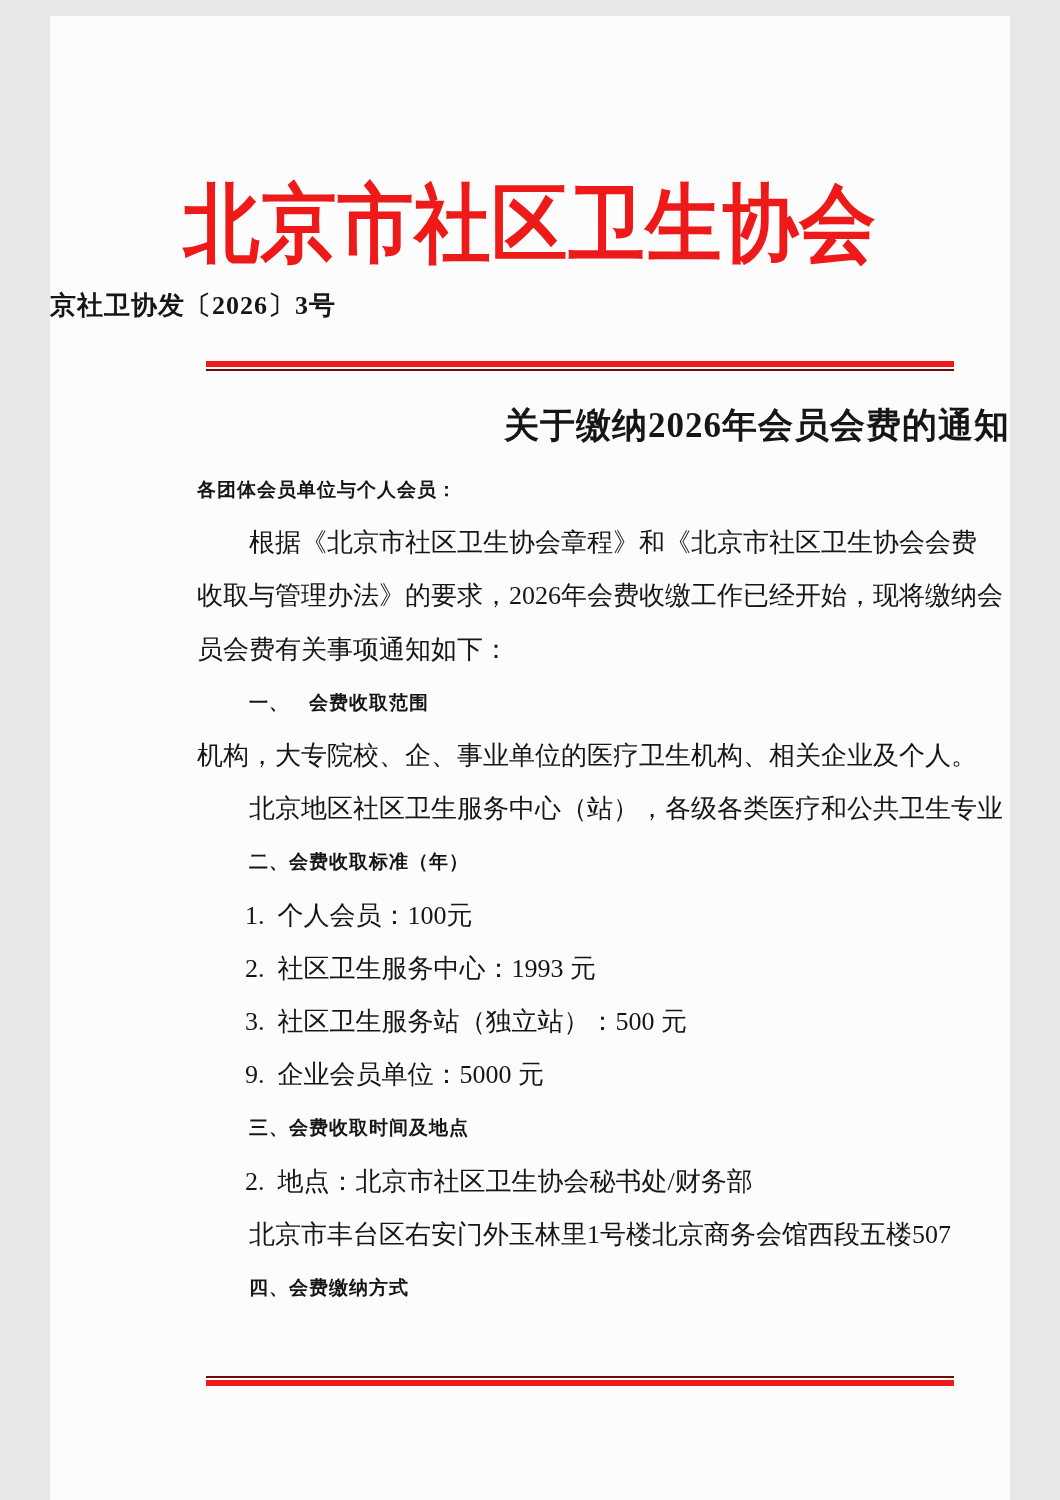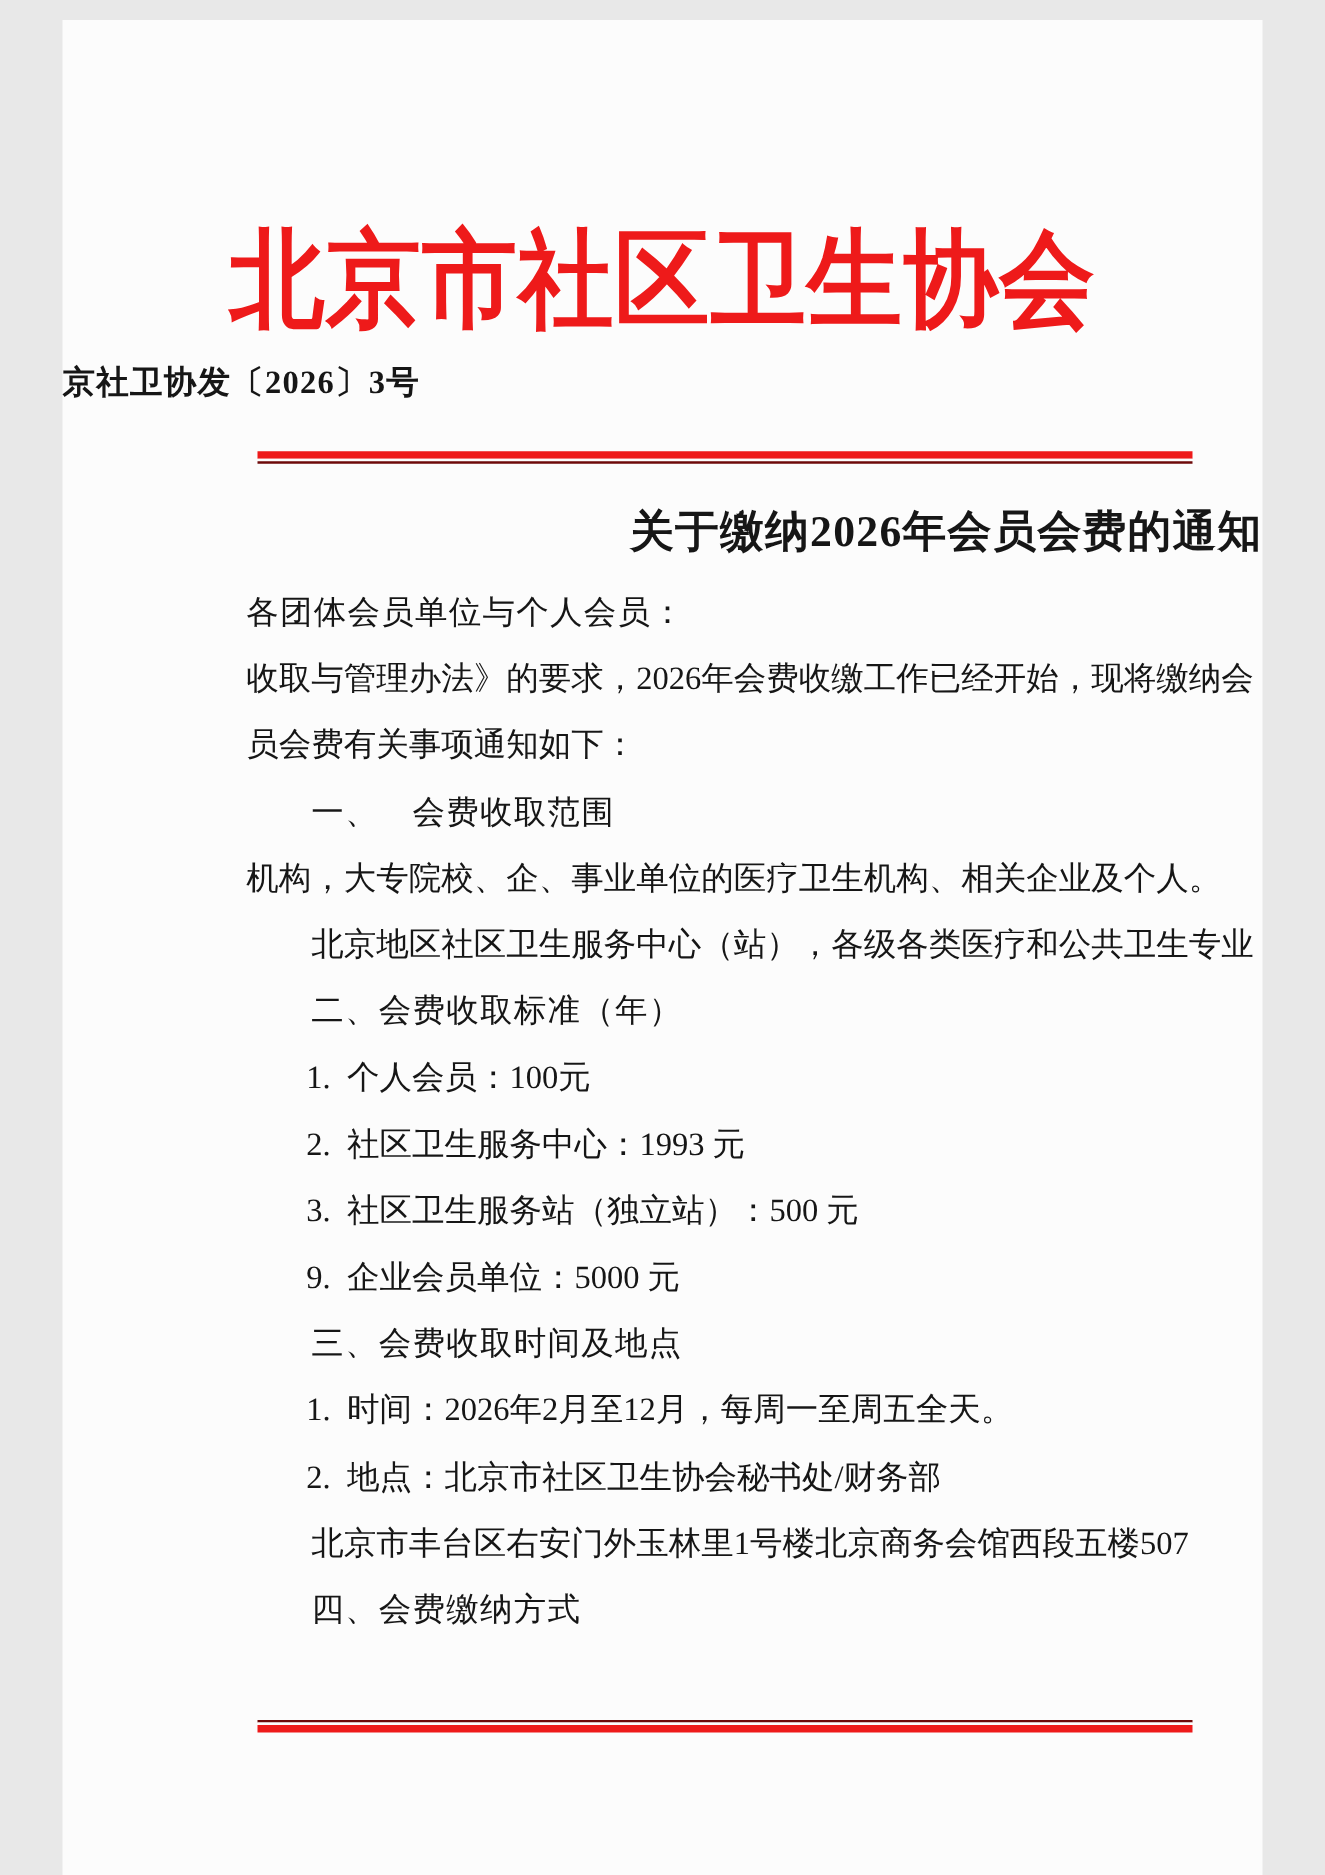--- a/index.html
+++ b/index.html
@@ -56,23 +56,23 @@
   }
   .body-block{
     position:absolute;top:447px;left:147px;width:790px;
   }
   .line{
     line-height:53.2px;
     font-size:26px;
     white-space:pre;
   }
   .line.b{
-    font-weight:normal;
+    font-weight:bold;
     font-family:"Liberation Sans","DejaVu Sans",sans-serif;
-    font-size:26px;
+    font-size:19px;
     letter-spacing:1px;
   }
   .ind2{padding-left:52px;}
   .indnum{padding-left:48px;}
 </style>
 </head>
 <body>
 
 <div class="page">
 
@@ -83,32 +83,32 @@
   <div class="rule rule-top">
     <div class="thick"></div>
     <div class="gap"></div>
     <div class="thin"></div>
   </div>
 
   <div class="notice-title">关于缴纳2026年会员会费的通知</div>
 
   <div class="body-block">
     <div class="line b">各团体会员单位与个人会员：</div>
+    <div class="line ind2">根据《北京市社区卫生协会章程》和《北京市社区卫生协会会费</div>
     <div class="line">收取与管理办法》的要求，2026年会费收缴工作已经开始，现将缴纳会</div>
     <div class="line">员会费有关事项通知如下：</div>
     <div class="line b ind2">一、　会费收取范围</div>
     <div class="line">机构，大专院校、企、事业单位的医疗卫生机构、相关企业及个人。</div>
     <div class="line ind2">北京地区社区卫生服务中心（站），各级各类医疗和公共卫生专业</div>
     <div class="line b ind2">二、会费收取标准（年）</div>
     <div class="line indnum">1.  个人会员：100元</div>
     <div class="line indnum">2.  社区卫生服务中心：1993 元</div>
     <div class="line indnum">3.  社区卫生服务站（独立站）：500 元</div>
     <div class="line indnum">9.  企业会员单位：5000 元</div>
     <div class="line b ind2">三、会费收取时间及地点</div>
-    <div class="line indnum">1.  时间：2026年2月至12月，每周一至周五全天。</div>
     <div class="line indnum">2.  地点：北京市社区卫生协会秘书处/财务部</div>
     <div class="line ind2">北京市丰台区右安门外玉林里1号楼北京商务会馆西段五楼507</div>
     <div class="line b ind2">四、会费缴纳方式</div>
   </div>
 
   <div class="rule rule-bottom">
     <div class="thin"></div>
     <div class="gap"></div>
     <div class="thick"></div>
   </div>

